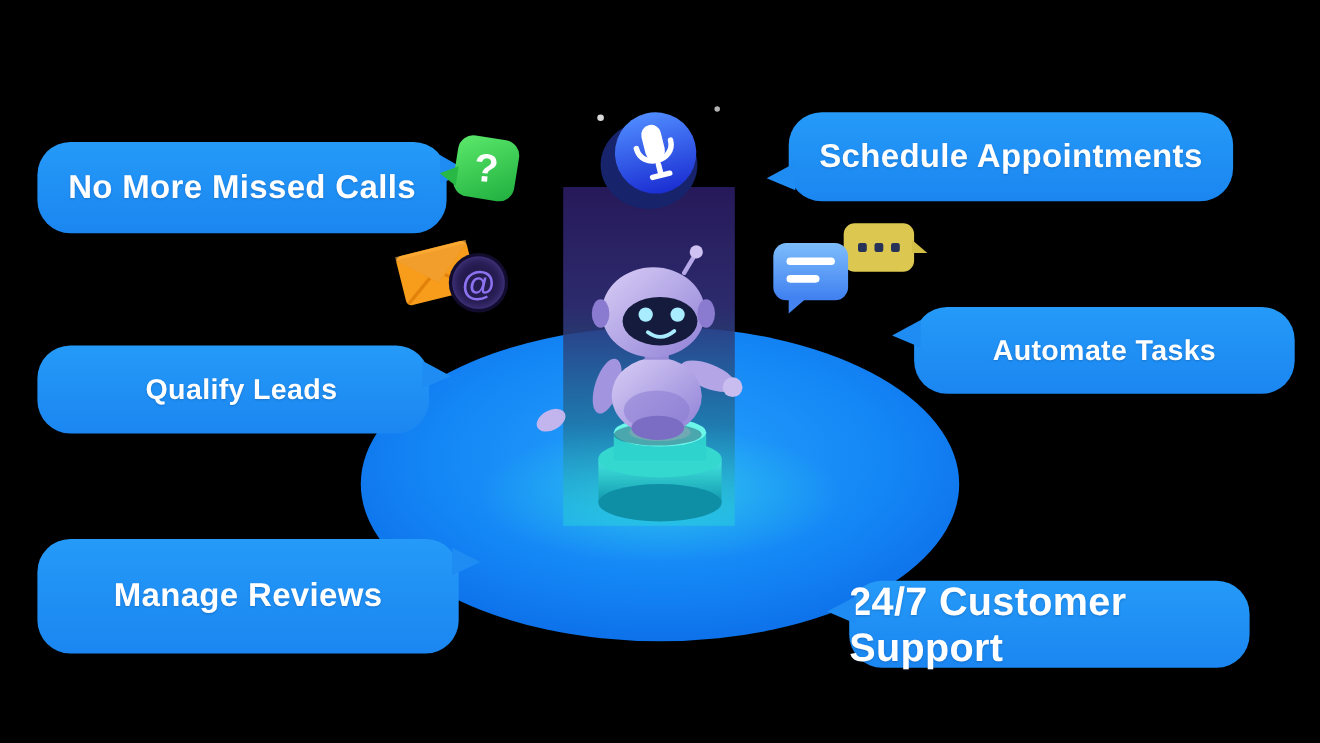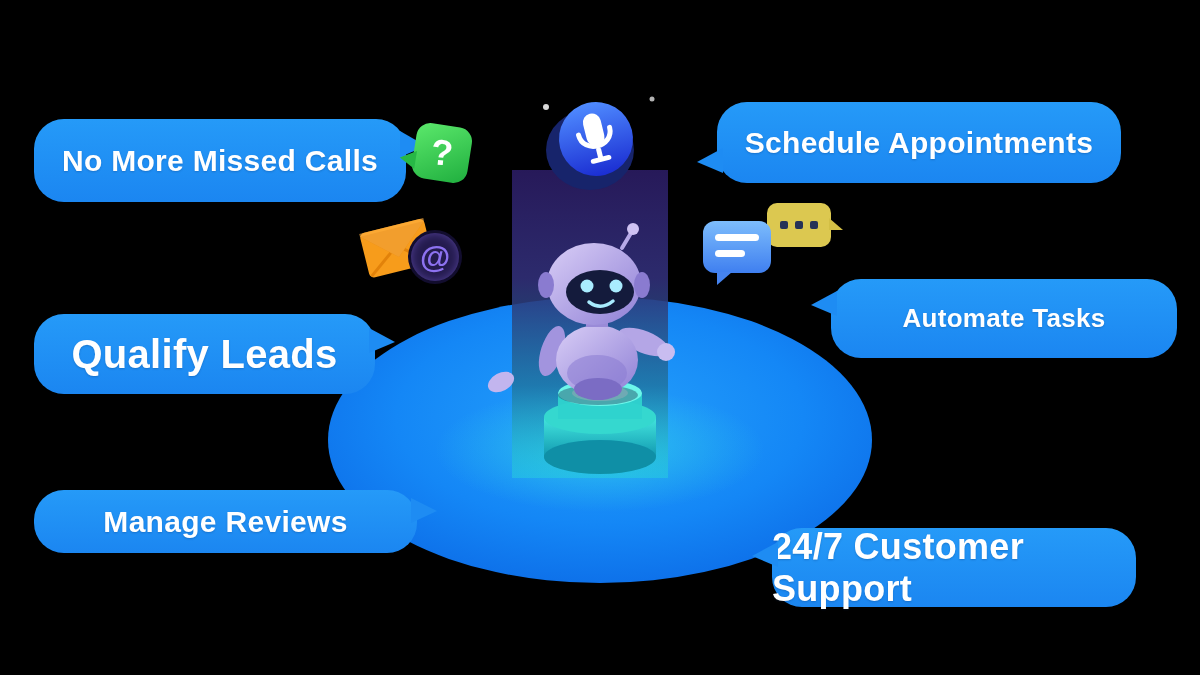--- a/index.html
+++ b/index.html
@@ -14,33 +14,33 @@
     position:absolute;
     background:linear-gradient(180deg,#259af8 0%,#1b86f1 100%);
     color:#fff;font-weight:700;
     display:flex;align-items:center;justify-content:center;
     border-radius:30px;letter-spacing:.3px;
     text-shadow:0 1px 2px rgba(0,40,90,.25);
     z-index:5;
   }
   .bubble::after{content:"";position:absolute;border-style:solid;}
 
-  .b-missed {left:34px;  top:119px; width:372px; height:83px; font-size:30px;}
+  .b-missed {left:34px;  top:129px; width:372px; height:83px; font-size:30px;}
   .b-missed::after {top:12px;right:-20px;border-width:15px 0 11px 26px;border-color:transparent transparent transparent #1e8cf3;}
 
   .b-schedule{left:717px; top:102px;  width:404px; height:81px; font-size:30px;}
   .b-schedule::after{bottom:10px;left:-20px;border-width:14px 26px 11px 0;border-color:transparent #1e8cf3 transparent transparent;}
 
-  .b-qualify {left:34px;  top:314px; width:341px; height:80px; font-size:40px;}
+  .b-qualify {left:34px;  top:314px; width:341px; height:80px; font-size:26px;padding-left:15px;}
   .b-qualify::after{top:14px;right:-20px;border-width:14px 0 11px 26px;border-color:transparent transparent transparent #1e8cf3;}
 
   .b-automate{left:831px; top:279px; width:346px; height:79px; font-size:26px;}
   .b-automate::after{top:12px;left:-20px;border-width:14px 26px 11px 0;border-color:transparent #1e8cf3 transparent transparent;}
 
-  .b-manage  {left:34px;  top:490px; width:383px; height:63px; font-size:30px;}
+  .b-manage  {left:34px;  top:490px; width:383px; height:104px; font-size:30px;}
   .b-manage::after{top:8px;right:-20px;border-width:13px 0 12px 26px;border-color:transparent transparent transparent #1e8cf3;}
 
   .b-support {left:772px; top:528px; width:364px; height:79px; font-size:36px;}
   .b-support::after{top:14px;left:-20px;border-width:14px 26px 11px 0;border-color:transparent #1e8cf3 transparent transparent;}
 
   
   .q-icon{
     position:absolute;left:414px;top:125px;width:56px;height:56px;z-index:6;
     background:linear-gradient(150deg,#5ce96c 0%,#1fae3e 100%);
     border-radius:14px;transform:rotate(9deg);

